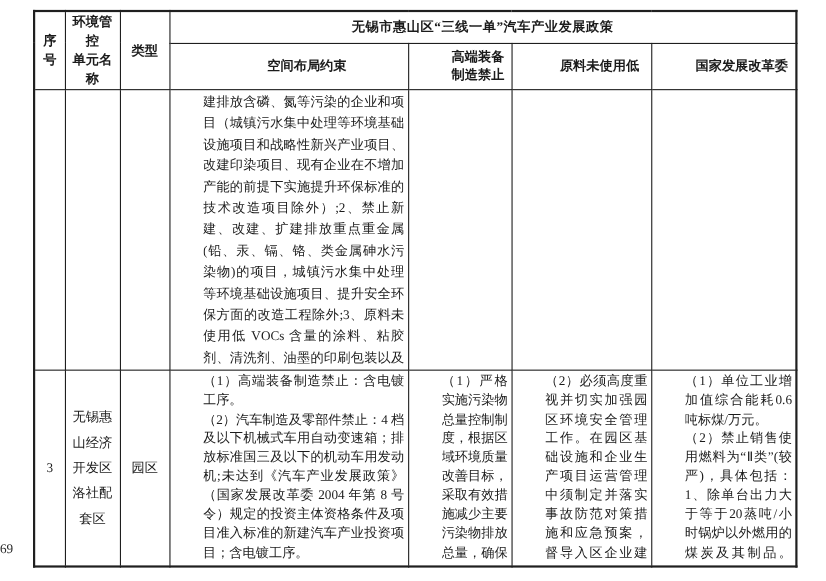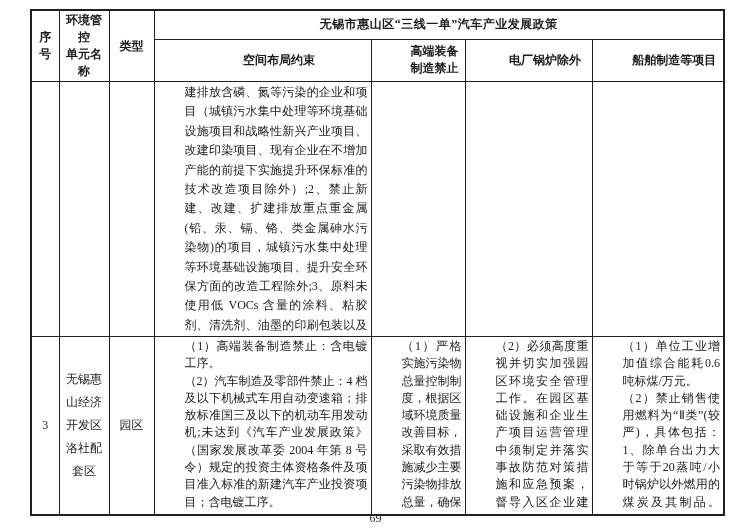--- a/index.html
+++ b/index.html
@@ -28,22 +28,22 @@
   .rowlabel{text-align:center;vertical-align:middle;}
   .unit-name{line-height:23px;font-size:12px;}
   .txtcell{vertical-align:top;text-align:justify;}
   .row-a{height:255px;}
   .row-b{height:178px;}
   .row-a .cellbox{height:251px;overflow:hidden;line-height:19.4px;}
   .row-b .cellbox{height:174px;overflow:hidden;line-height:17.3px;}
   .cell-resource{font-size:11.5px;font-family:Liberation Serif, serif;}
   .cell-pollution{font-size:11.5px;}
   .page-number{
-    position:absolute;left:0;right:0;bottom:2px;
-    text-align:center;font-size:12px;color:#2a2a2a;
+    position:absolute;left:0;right:0;bottom:21px;
+    text-align:left;font-size:12px;color:#2a2a2a;
   }
 </style>
 </head>
 <body>
 
 <table class="doc-table">
   <colgroup>
     <col style="width:28px">
       <col style="width:50px">
       <col style="width:45px">
@@ -56,22 +56,22 @@
     <tr>
       <th rowspan="2">序号</th>
       <th rowspan="2" class="pre">环境管控
 单元名称</th>
       <th rowspan="2">类型</th>
       <th colspan="4" class="hdr-title">无锡市惠山区“三线一单”汽车产业发展政策</th>
     </tr>
     <tr class="hdr-sub">
       <th>空间布局约束</th>
       <th>高端装备制造禁止</th>
-      <th>电厂锅炉除外</th>
-      <th>船舶制造等项目</th>
+      <th>原料未使用低</th>
+      <th>国家发展改革委</th>
     </tr>
   </thead>
   <tbody>
     <tr class="row-a">
       <td class="rowlabel"></td>
       <td class="rowlabel"></td>
       <td class="rowlabel"></td>
       <td class="txtcell">
         <div class="cellbox pre">建排放含磷、氮等污染的企业和项目（城镇污水集中处理等环境基础设施项目和战略性新兴产业项目、改建印染项目、现有企业在不增加产能的前提下实施提升环保标准的技术改造项目除外）;2、禁止新建、改建、扩建排放重点重金属(铅、汞、镉、铬、类金属砷水污染物)的项目，城镇污水集中处理等环境基础设施项目、提升安全环保方面的改造工程除外;3、原料未使用低 VOCs 含量的涂料、粘胶剂、清洗剂、油墨的印刷包装以及集装箱、交通工具、人造板、家具、船舶制造等项目；4、禁止新建、扩建燃用高污染燃料的锅炉、炉窑、炉灶等设施（Ⅱ类禁燃区范围内集中供热、电厂锅炉除外);5、国家和地方的产业政策禁止类的项目。</div>
       </td>

